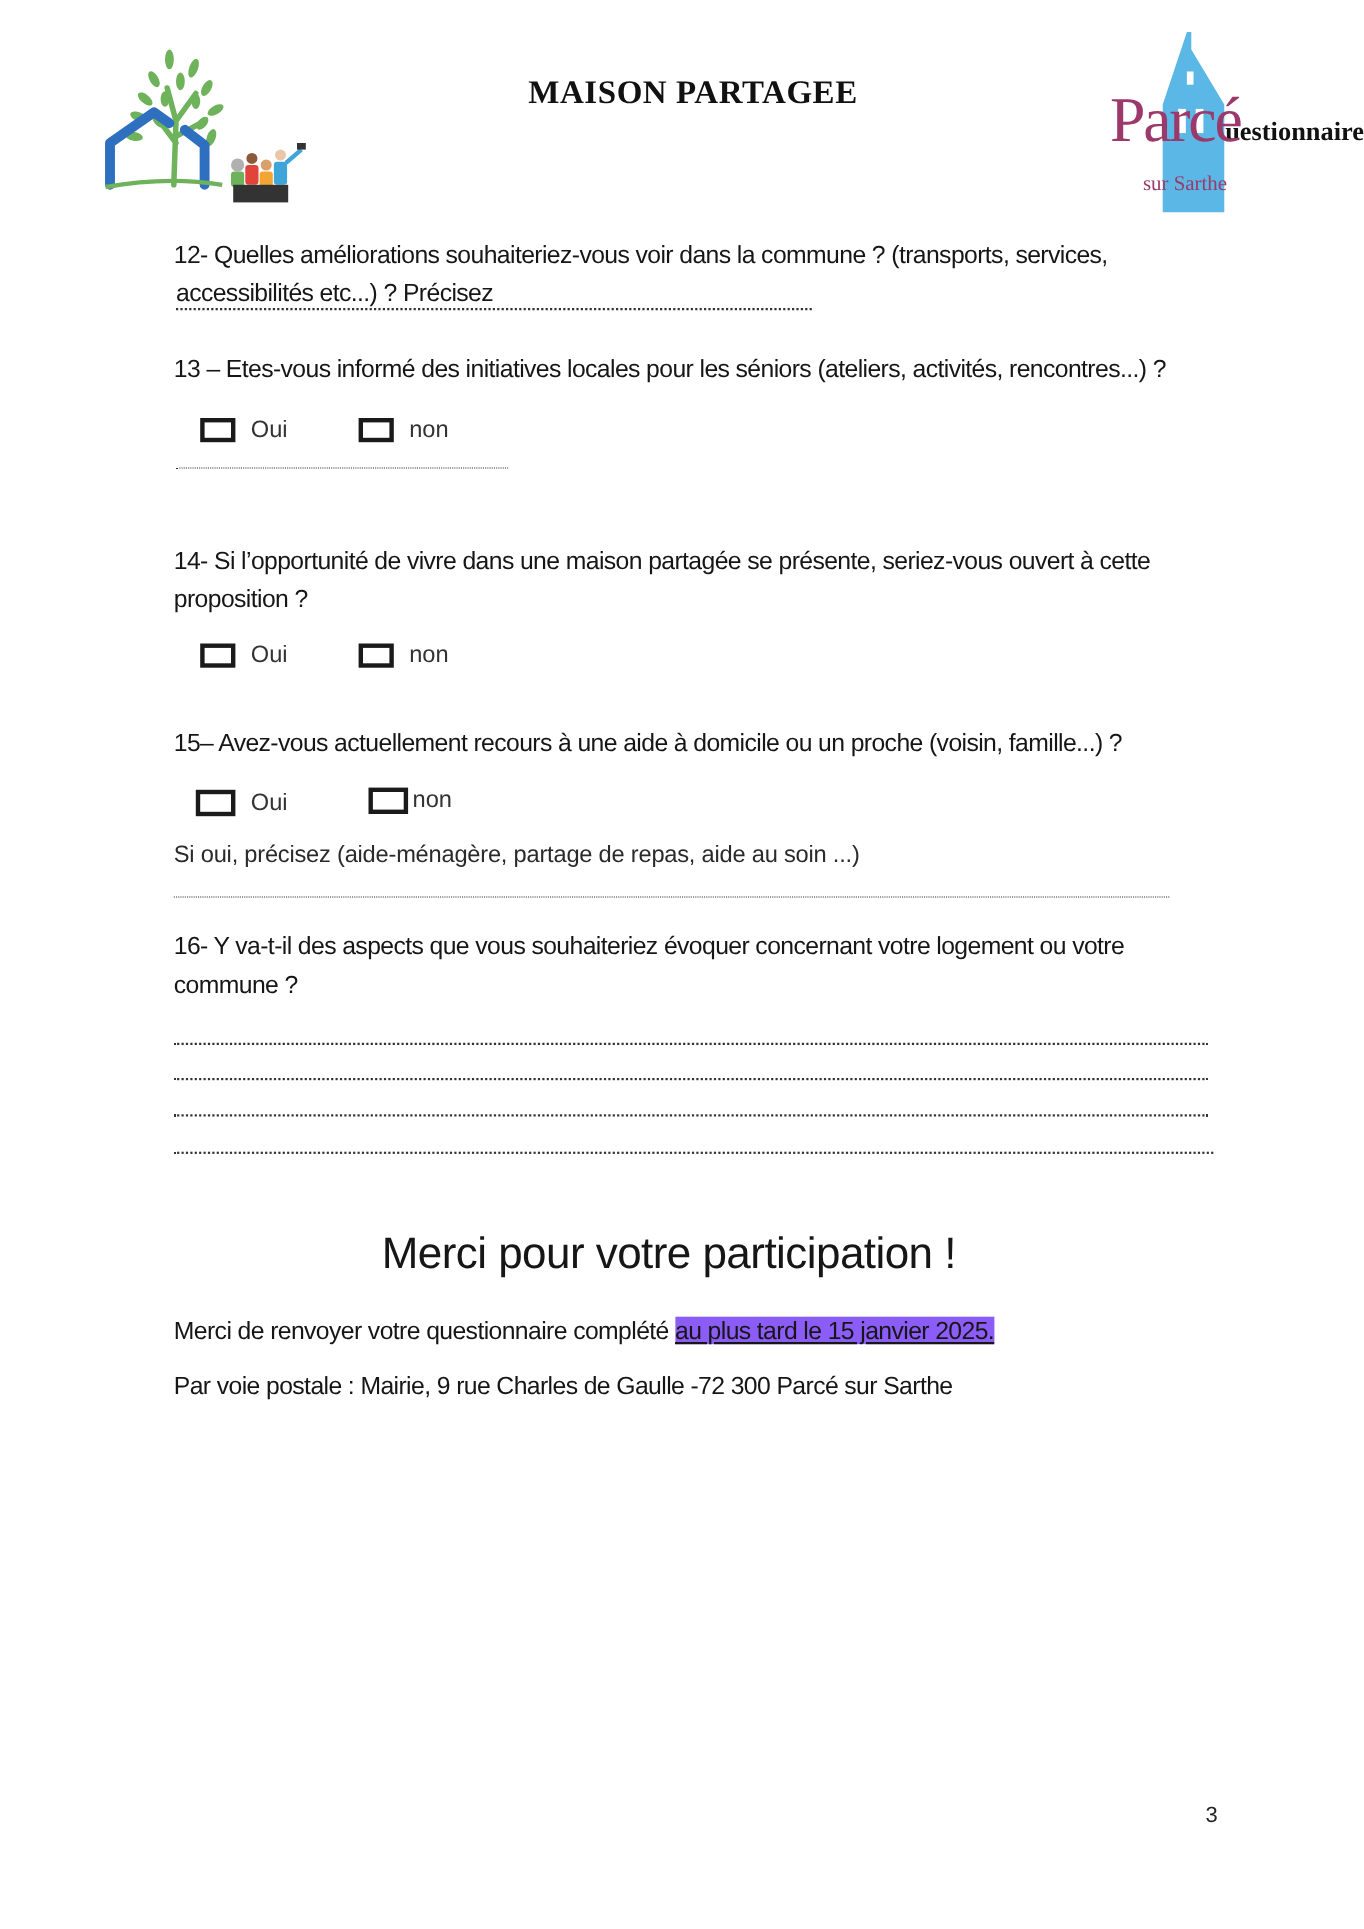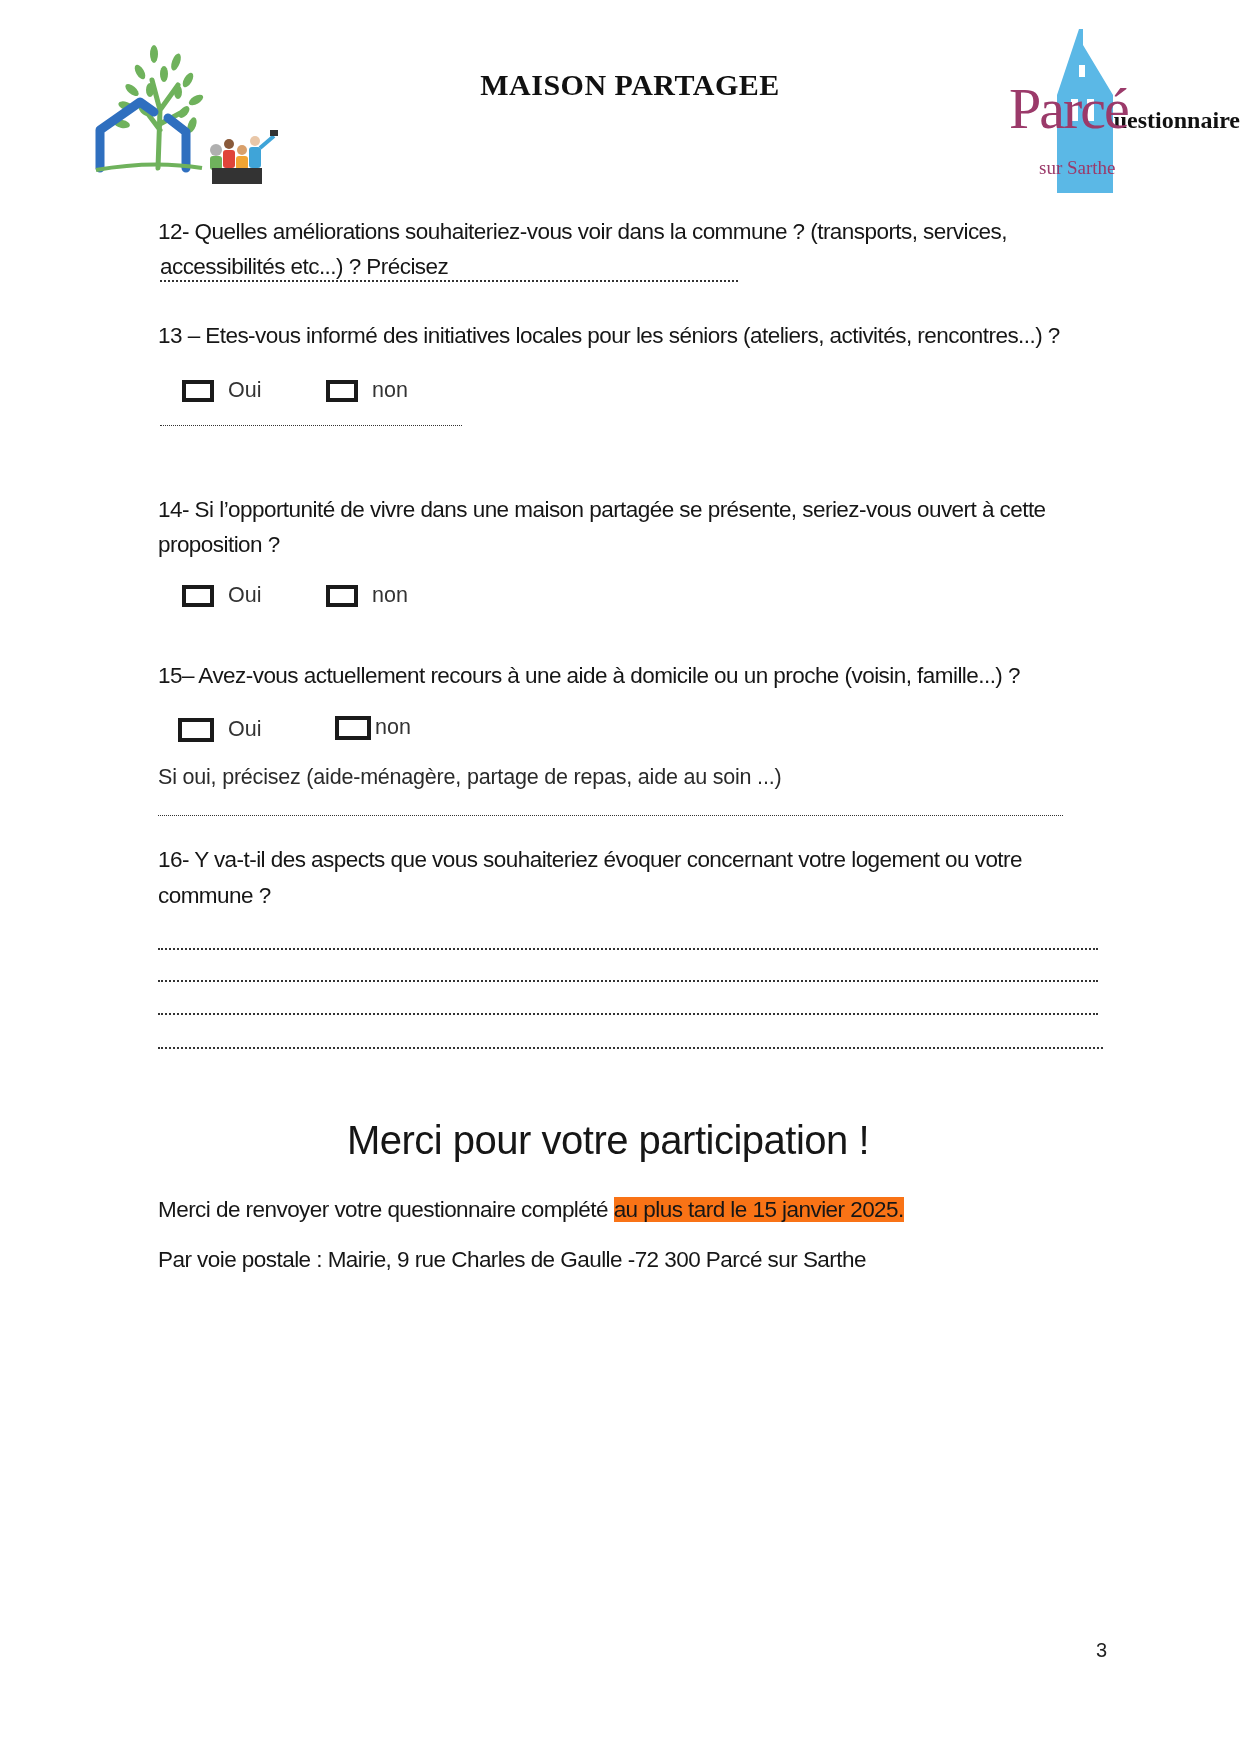--- a/index.html
+++ b/index.html
@@ -6,21 +6,21 @@
   body { width: 1240px; height: 1754px; position: relative; overflow: hidden;
          font-family: "Liberation Sans", sans-serif; color: #1a1a1a; }
   .abs { position: absolute; white-space: nowrap; }
   .q { font-family: "Liberation Sans", sans-serif; font-size: 22.5px; letter-spacing: -0.55px; color: #161616; }
   .body { font-family: "Liberation Sans", sans-serif; font-size: 21.5px; letter-spacing: -0.2px; color: #2a2a2a; }
   .serif-title { font-family: "Liberation Serif", serif; font-weight: bold; color: #111; }
   .dots { border-bottom: 2px dotted #333; height: 0; }
   .cb-group { display: flex; align-items: center; }
   .cb { width: 32px; height: 22px; border: 4px solid #1a1a1a; box-sizing: border-box; background: #fff; display: inline-block; }
   .cb-label { font-family: "Liberation Sans", sans-serif; font-size: 21.5px; color: #333; margin-left: 14px; }
-  .highlight { background: #f97316; text-underline-offset: 3px; }
+  .highlight { background: #8b5cf6; text-decoration: underline; text-underline-offset: 3px; }
 </style>
 </head>
 <body>
 
 <div class="abs" style="left:92px; top:40px; width:190px; height:145px;">
   <svg width="190" height="145" viewBox="0 0 190 145">
 
     <g fill="#6fb25c">
       <ellipse cx="62" cy="14" rx="4" ry="9"></ellipse>
       <ellipse cx="84" cy="22" rx="4" ry="9" transform="rotate(20 84 22)"></ellipse>

